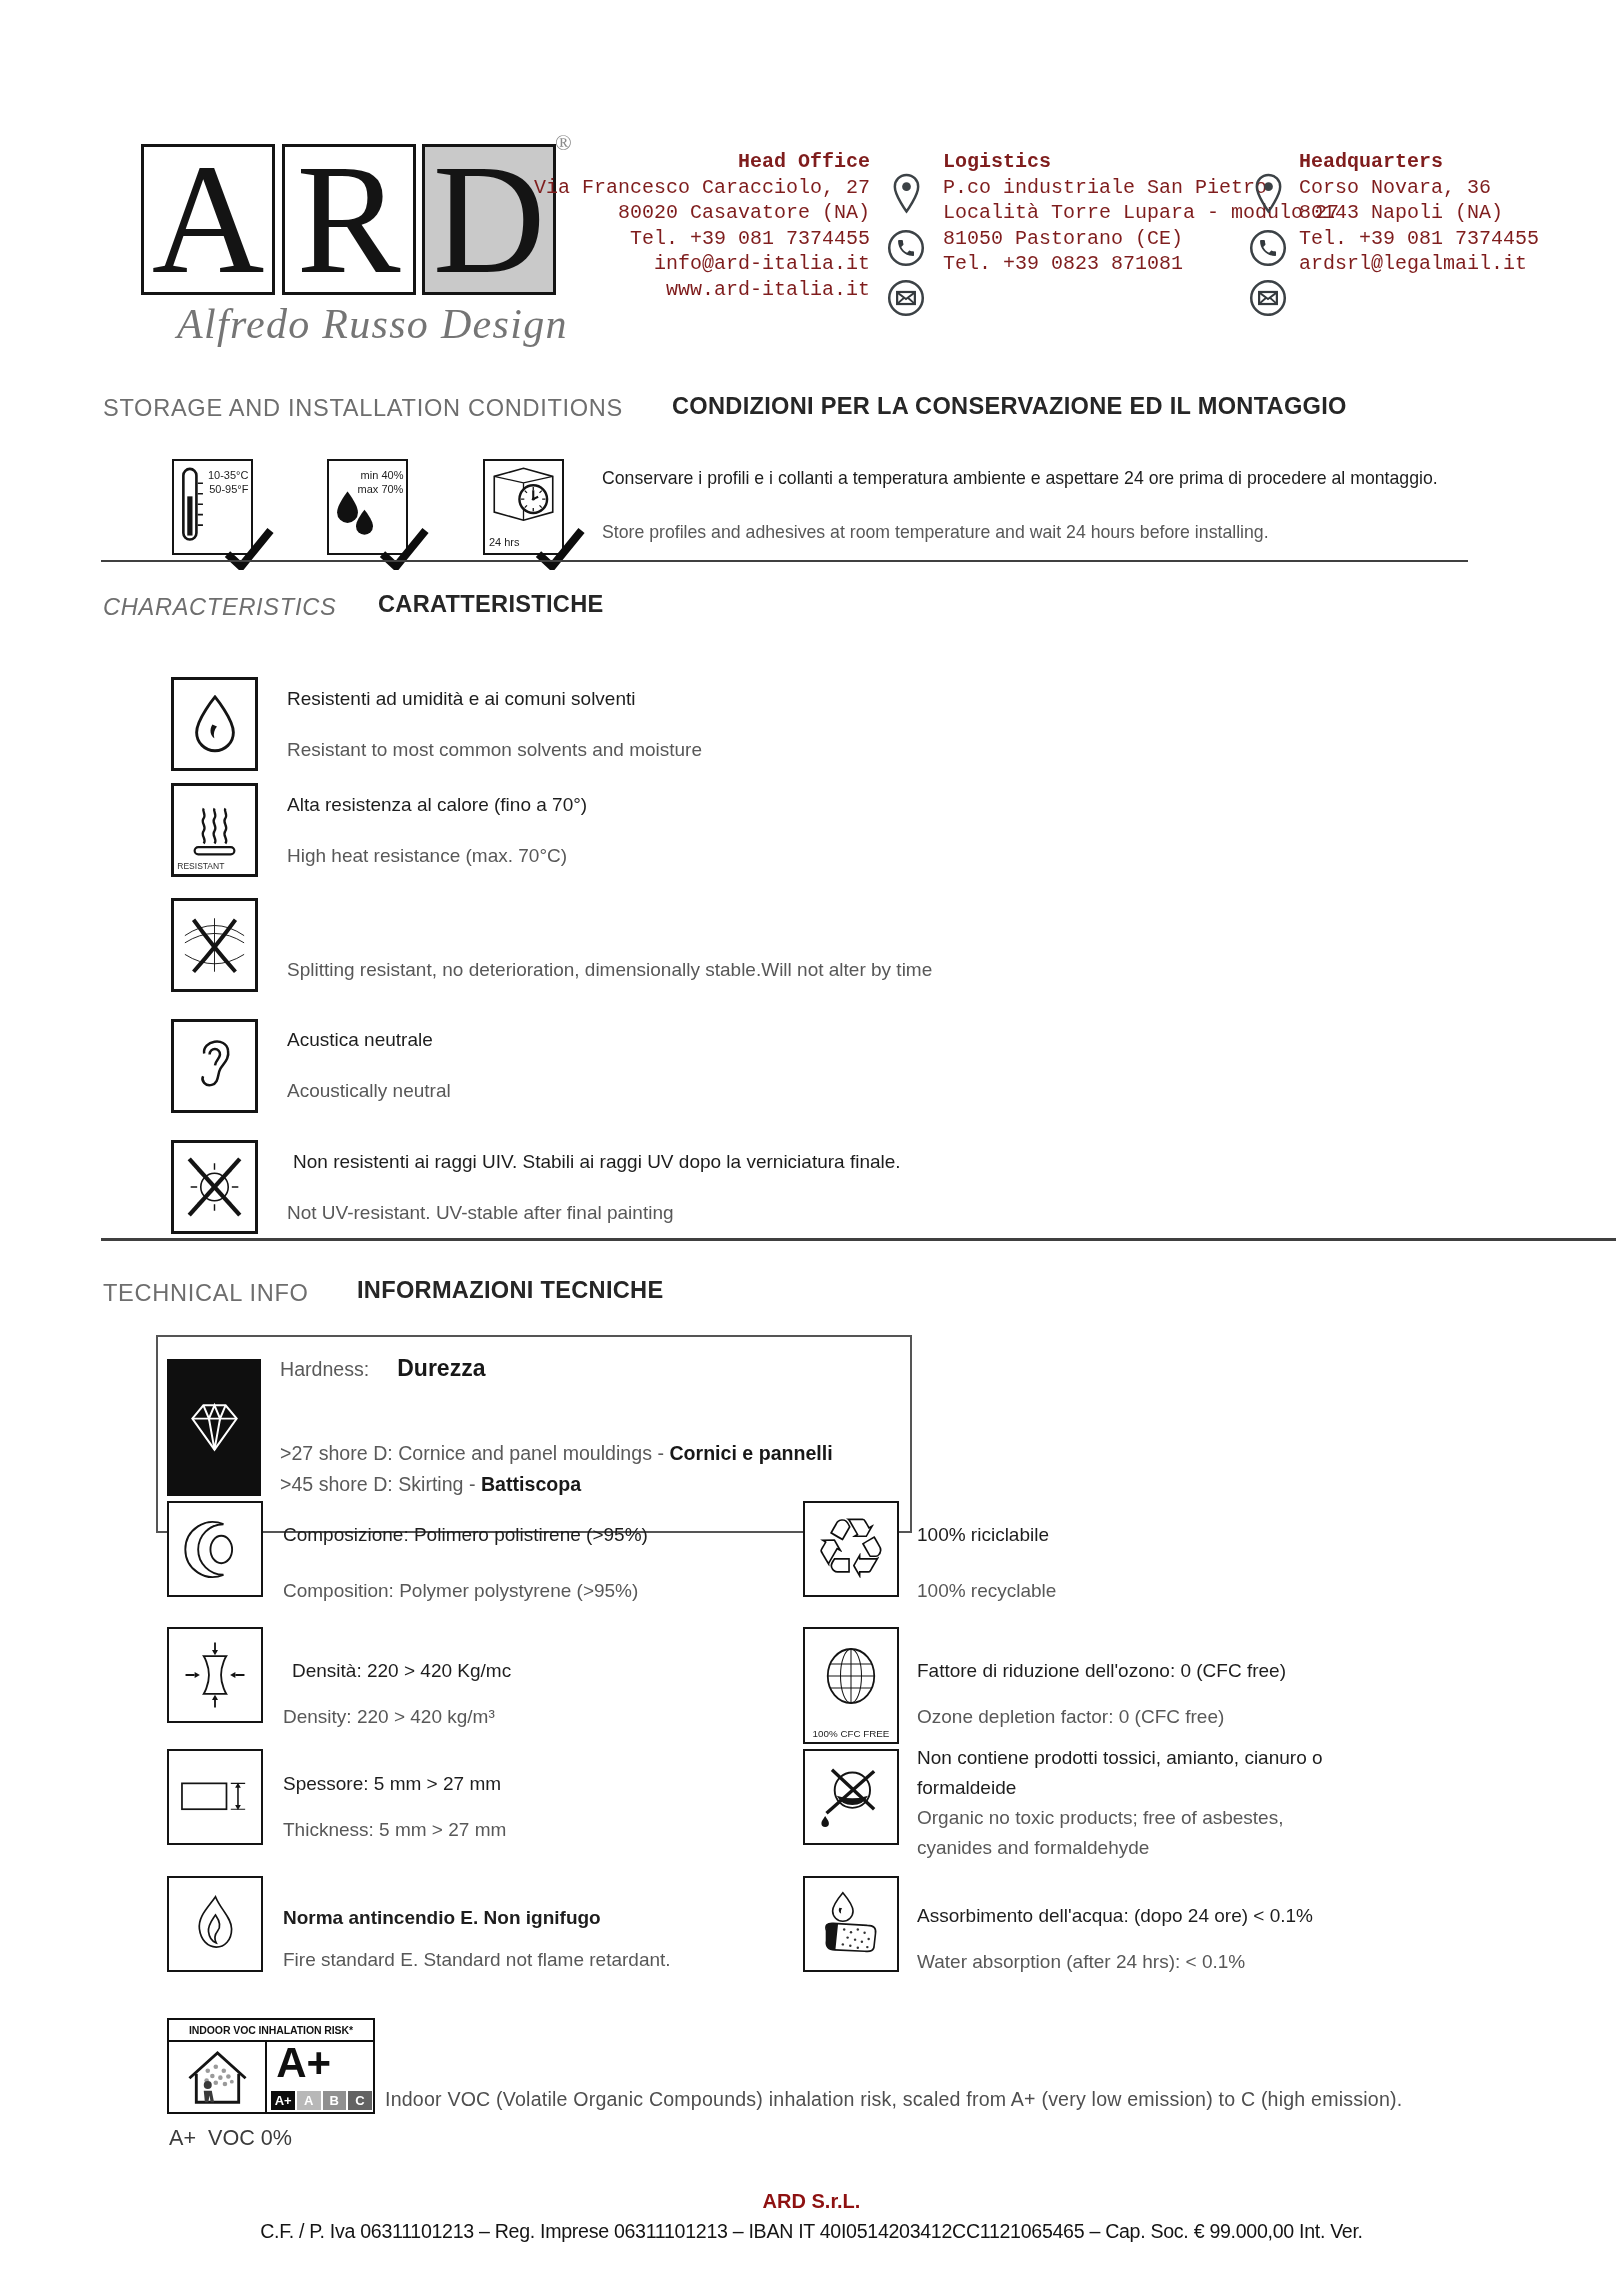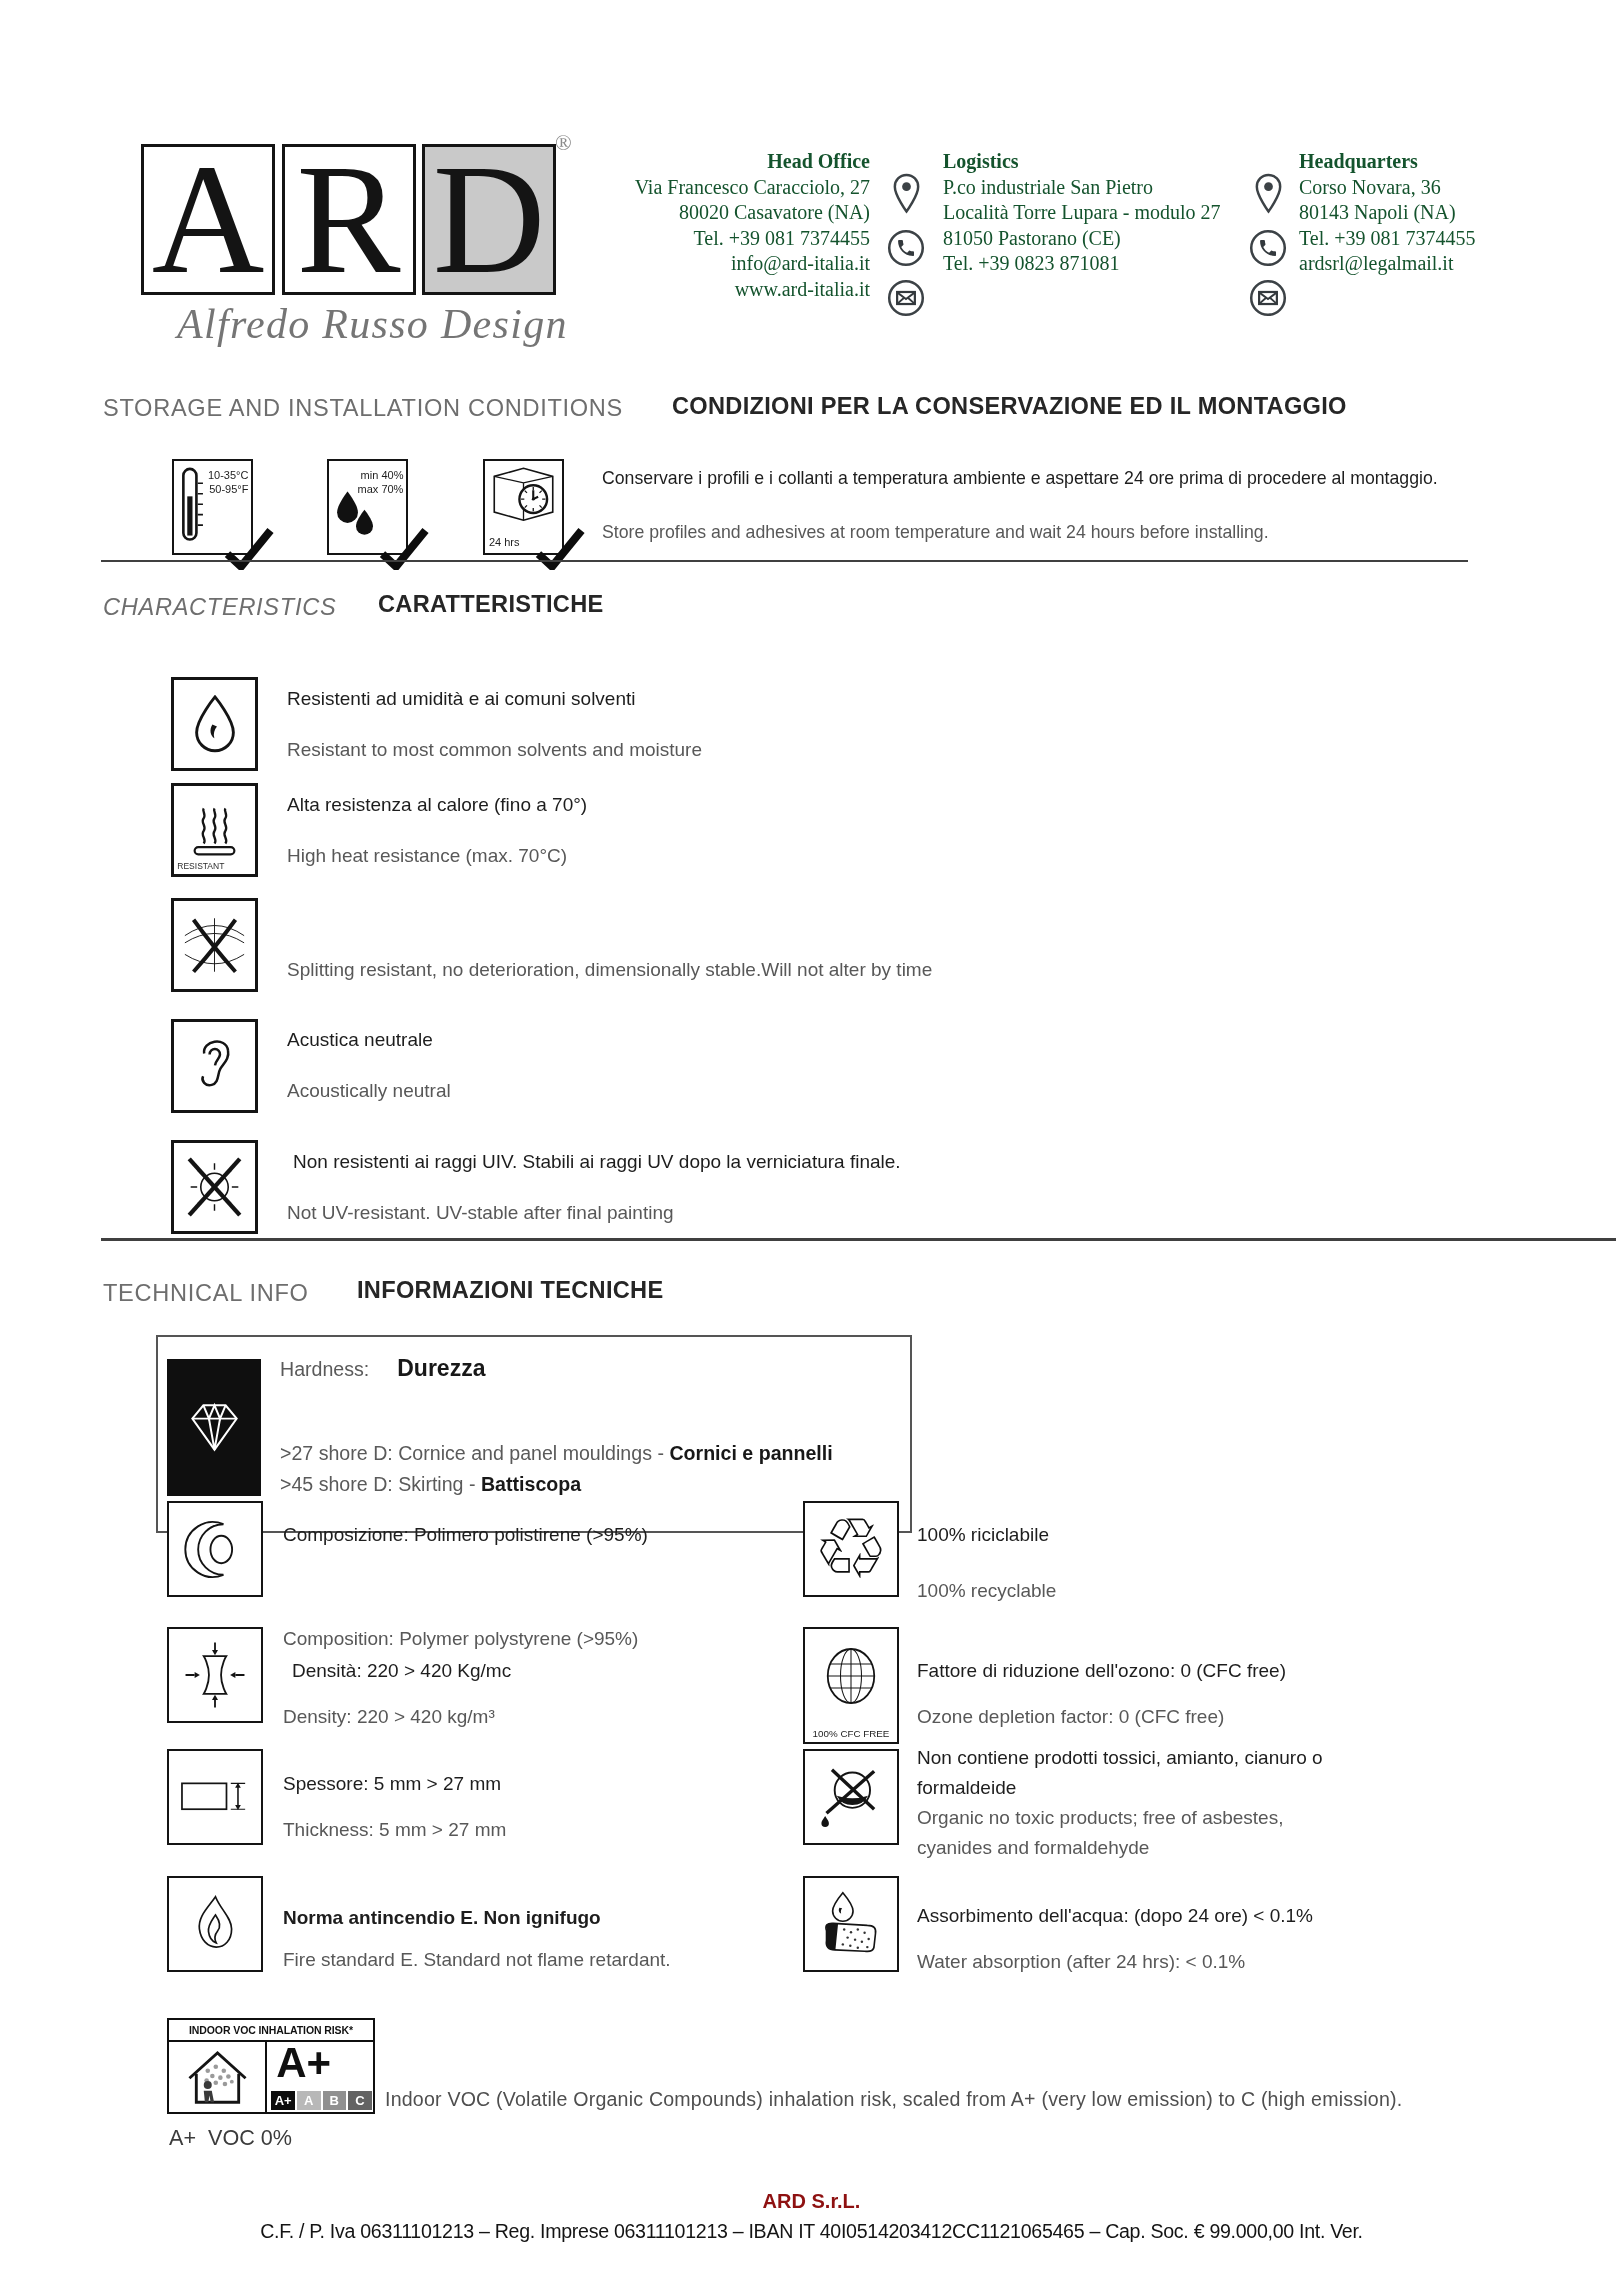--- a/index.html
+++ b/index.html
@@ -14,21 +14,21 @@
     width:128px;height:145px;border:3.9px solid #141414;background:#ffffff;
     display:flex;align-items:center;justify-content:center;
     font-family:"Liberation Serif",serif;font-size:156px;line-height:118px;color:#141414;
   }
   .logo-box.gray{background:#c9c9c9;}
   .reg-mark{position:absolute;left:555px;top:130px;font-family:"Liberation Serif",serif;font-size:22px;color:#8a8a8a;}
   .tagline{
     position:absolute;left:177px;top:300px;font-family:"Liberation Serif",serif;
     font-style:italic;font-size:42px;color:#757575;letter-spacing:1.3px;white-space:nowrap;
   }
-  .contact{font-family:Liberation Serif, serif;font-size:20px;line-height:25.5px;color:#14532d;}
+  .contact{font-family:Liberation Mono, monospace;font-size:20px;line-height:25.5px;color:#7f1d1d;}
   .contact .ctitle{font-weight:bold;}
   .icon-col{display:flex;flex-direction:column;align-items:center;gap:11.8px;}
   
   .sec-en{font-size:23.6px;color:#6e6e6e;letter-spacing:0.7px;white-space:nowrap;}
   .sec-it{font-size:23.6px;font-weight:bold;color:#262626;letter-spacing:0.3px;white-space:nowrap;}
   .rule{background:#404040;}
   
   .sicon-box{
     position:absolute;width:77px;height:92px;border:2.6px solid #141414;background:#fff;
   }
@@ -303,21 +303,21 @@
     <span>&gt;45 shore D:  Skirting - </span><b>Battiscopa</b>
   </div>
 
   <div class="ticon-box" style="left:167px;top:1501px;">
     <svg width="65" height="65" viewBox="0 0 90 90">
       <path d="M56 10 A38 38 0 1 0 56 80 A26 26 0 1 1 56 10 Z" fill="none" stroke="#141414" stroke-width="2.6"></path>
       <ellipse cx="53" cy="45" rx="15" ry="19" fill="none" stroke="#141414" stroke-width="2.6"></ellipse>
     </svg>
   </div>
   <div class="abs t-it t29" style="left:283px;top:1524px;">Composizione: Polimero polistirene (&gt;95%)</div>
-  <div class="abs t-en t29" style="left:283px;top:1580px;margin-top:48px;">Composition: Polymer polystyrene (&gt;95%)</div>
+  <div class="abs t-en t29" style="left:283px;top:1580px;">Composition: Polymer polystyrene (&gt;95%)</div>
 
   <div class="ticon-box" style="left:167px;top:1627px;">
     <svg width="68" height="68" viewBox="0 0 90 90">
       <path d="M30 20 H60 C60 20 53 31 53 45 C53 59 60 70 60 70 H30 C30 70 37 59 37 45 C37 31 30 20 30 20 Z" fill="none" stroke="#141414" stroke-width="2.4"></path>
       <path d="M45 2 V12 M45 88 V78 M6 45 H18 M84 45 H72" stroke="#141414" stroke-width="2.4"></path>
       <polygon points="41,12 49,12 45,19" fill="#141414"></polygon>
       <polygon points="41,78 49,78 45,71" fill="#141414"></polygon>
       <polygon points="18,41 18,49 25,45" fill="#141414"></polygon>
       <polygon points="72,41 72,49 65,45" fill="#141414"></polygon>
     </svg>

